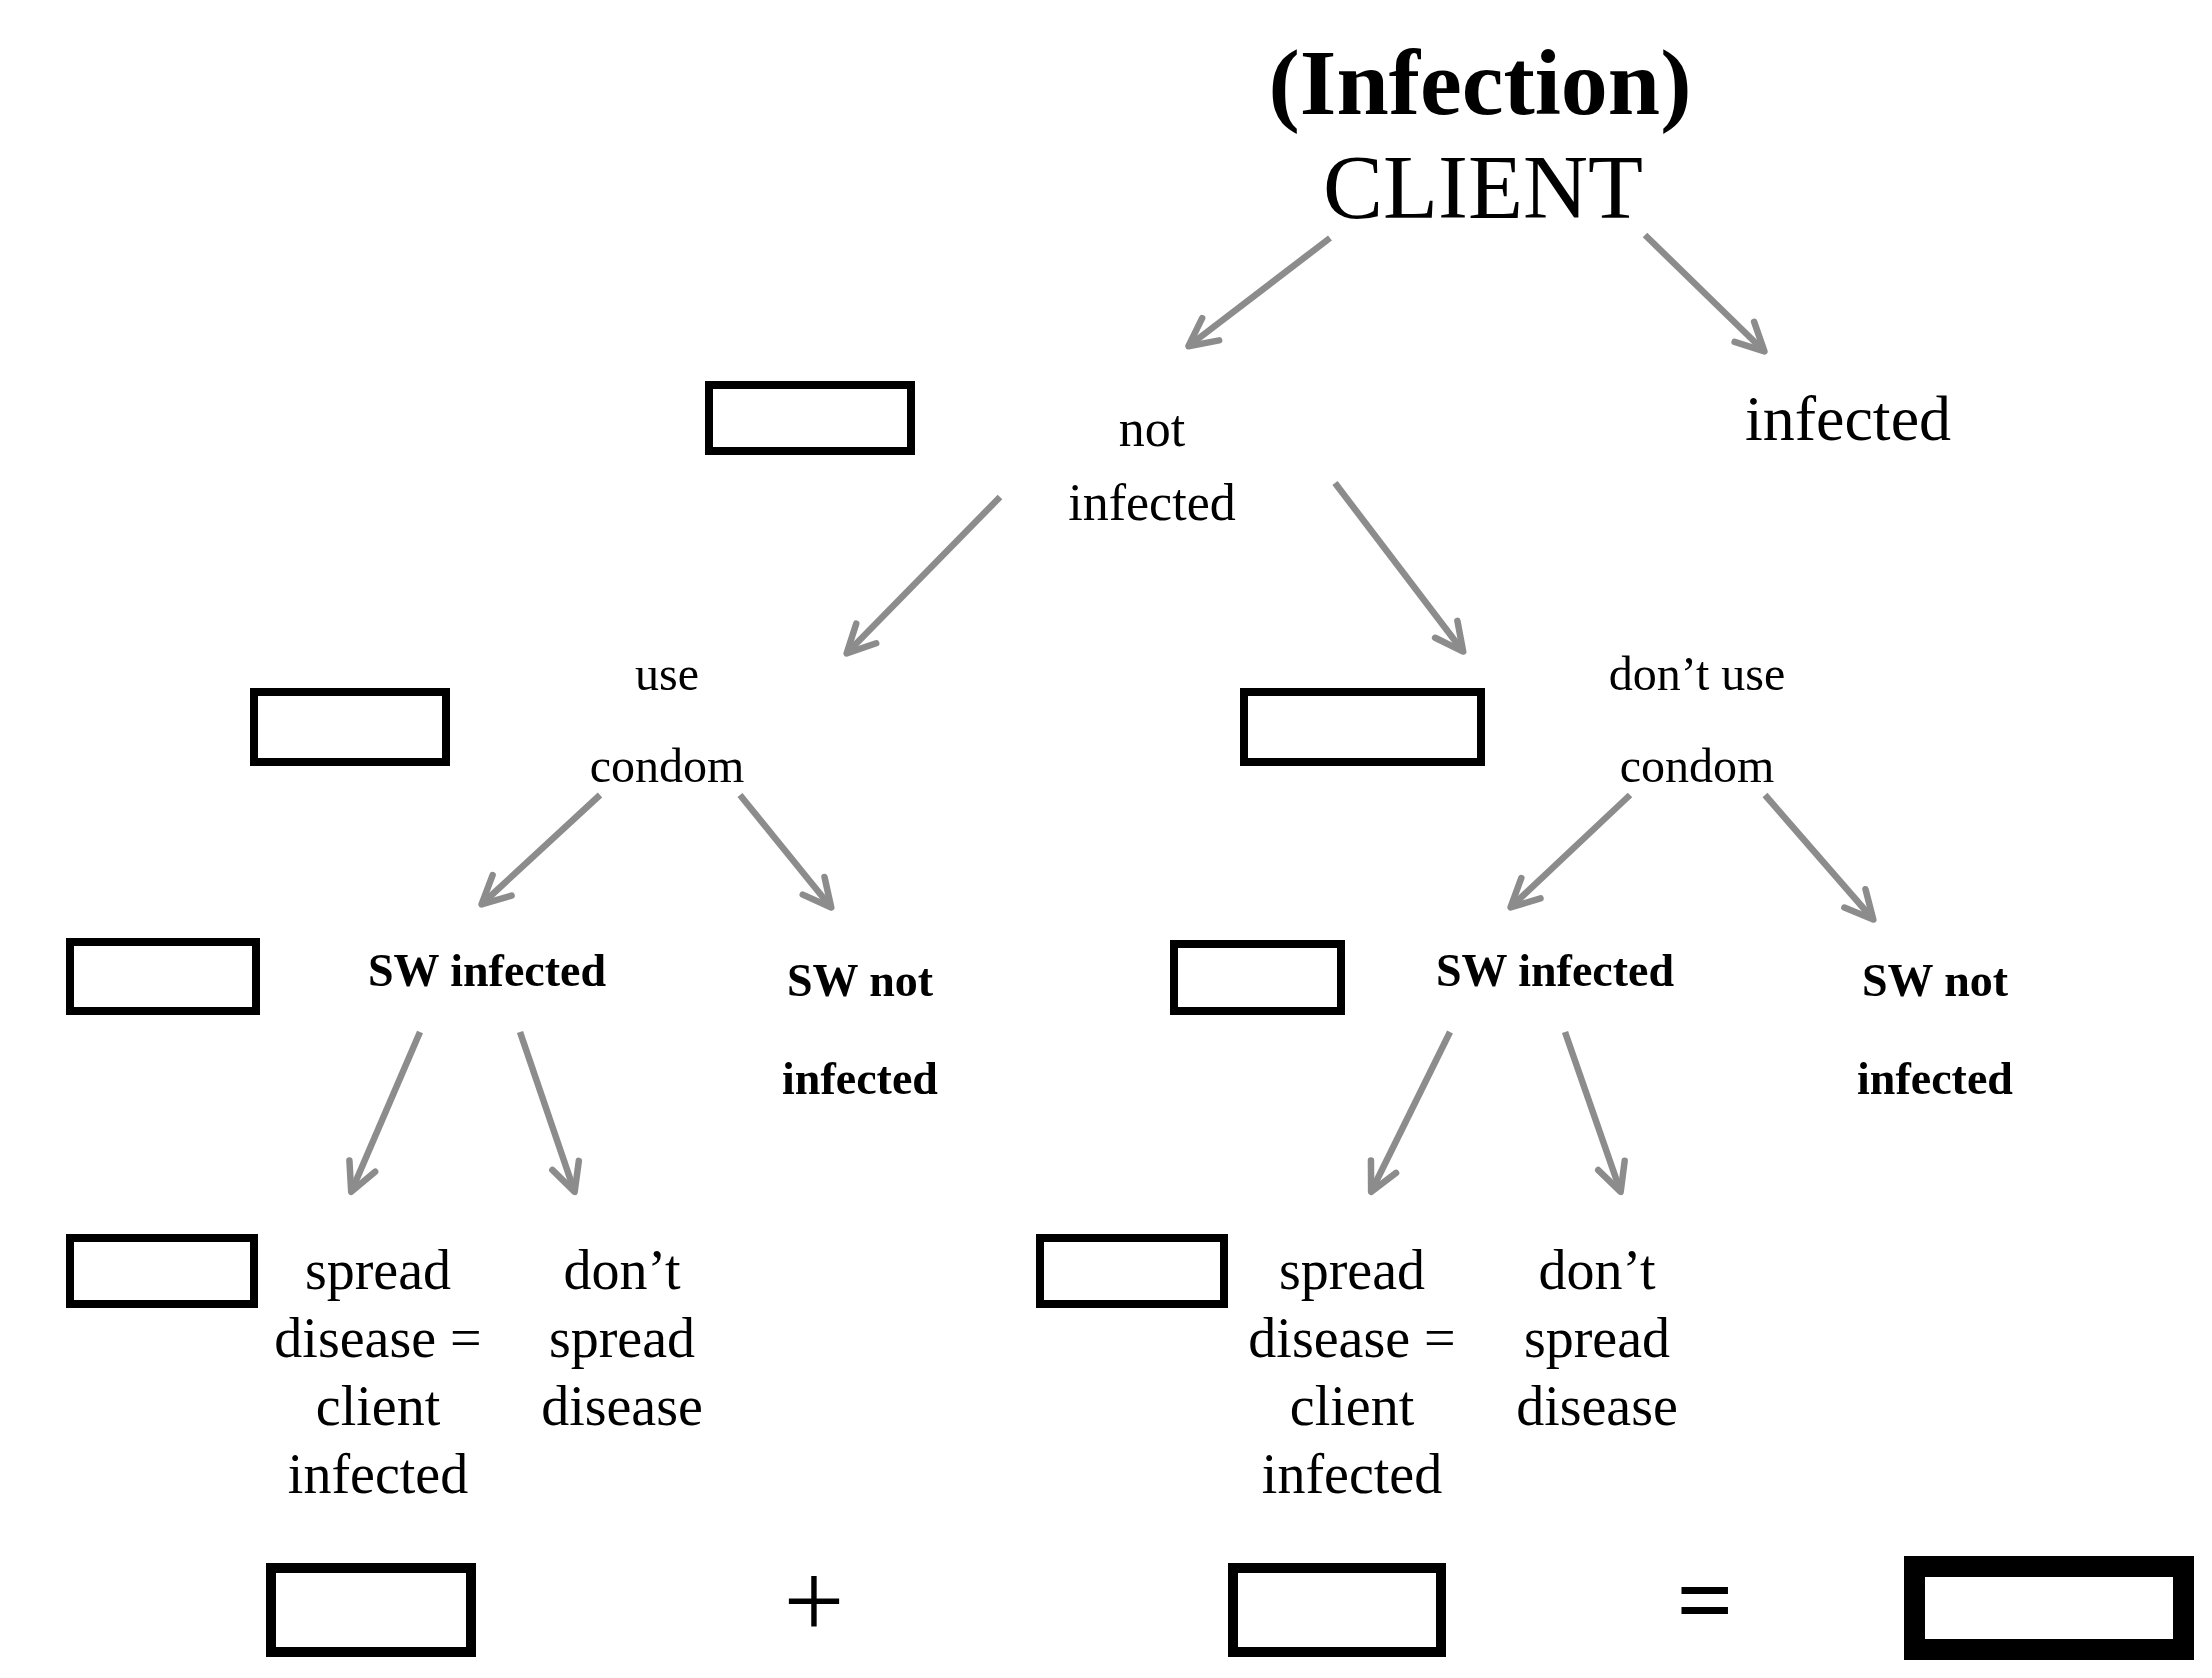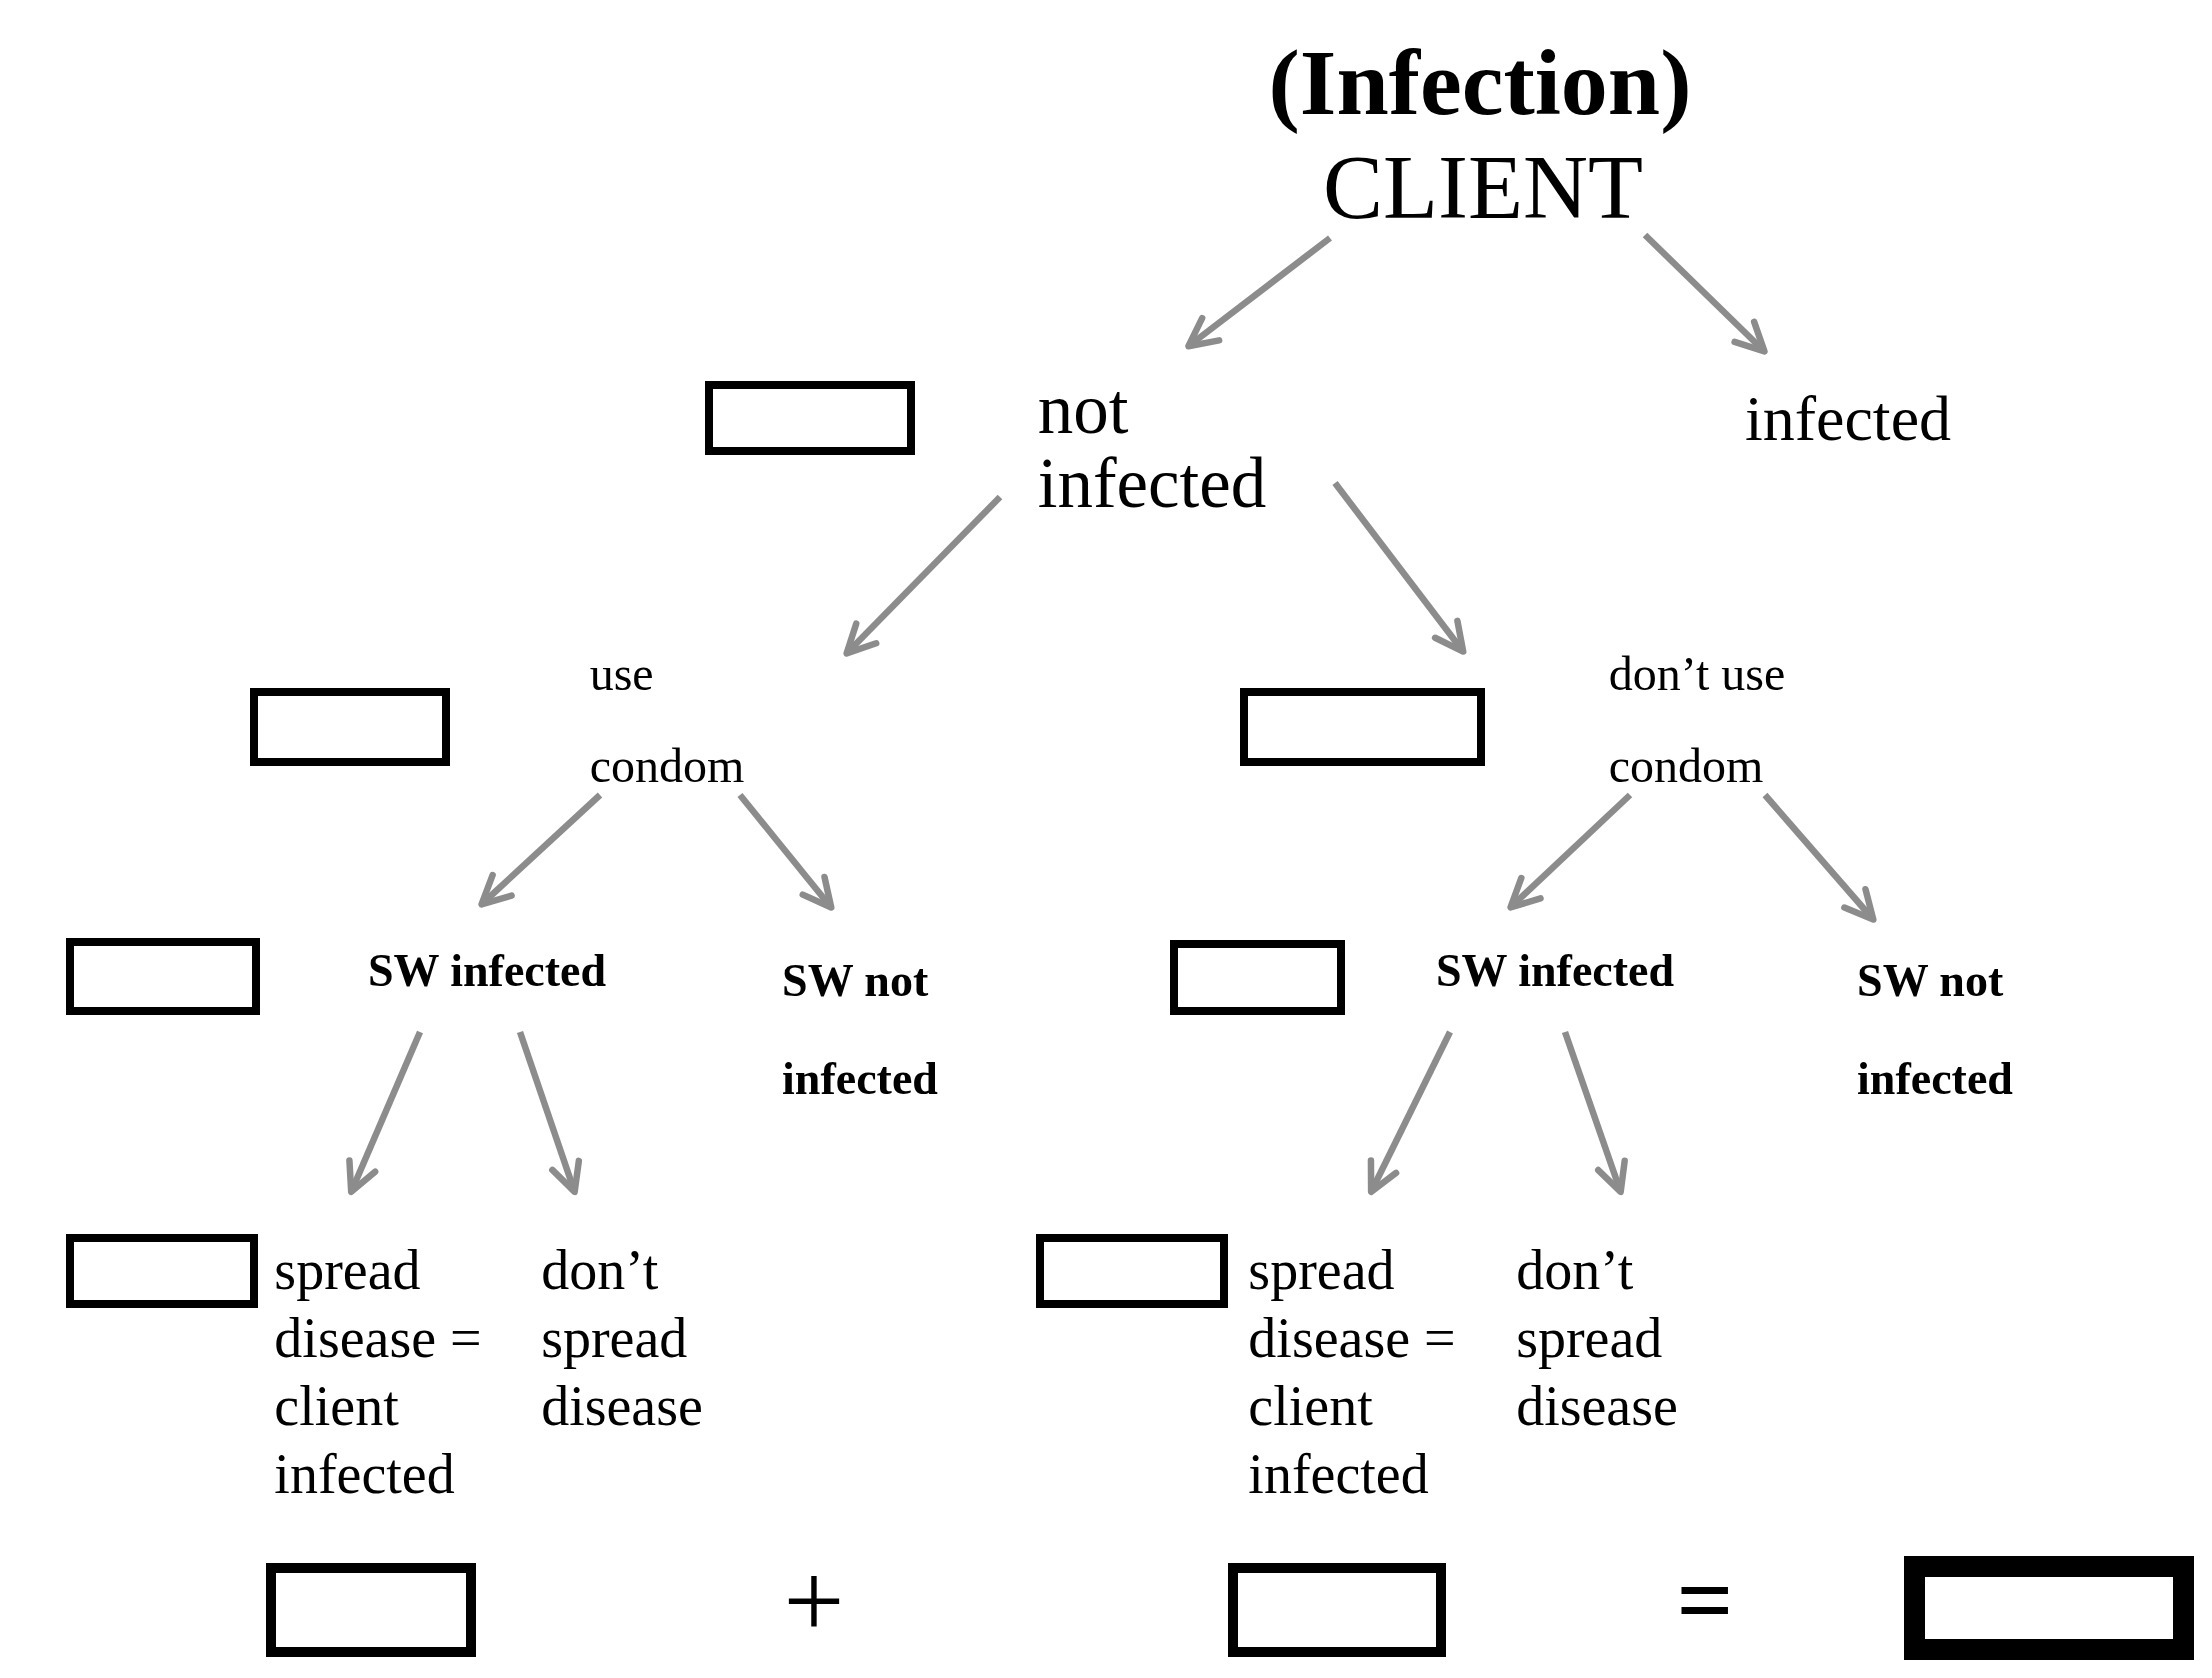--- a/index.html
+++ b/index.html
@@ -24,27 +24,27 @@
     border-style: solid;
     border-color: #000000;
     box-sizing: border-box;
   }
   .b7  { border-width: 8px; }
   .b9  { border-width: 10px; }
   .b20 { border-width: 21px; }
   .lbl {
     position: absolute;
     transform: translateX(-50%);
-    text-align: left;
+    text-align: center;
     white-space: nowrap;
   }
   .lbl div { white-space: nowrap; }
   .lbl-title  { font-size: 94px; font-weight: bold; line-height: 104px; }
   .lbl-client { font-size: 90px; line-height: 100px; }
-  .lbl-l1     { font-size: 71px; line-height: 74px; }
+  .lbl-l1     { font-size: 52px; line-height: 74px; margin-top: 20px; }
   .lbl-inf    { font-size: 64px; line-height: 74px; }
   .lbl-l2     { font-size: 48px; line-height: 92px; }
   .lbl-l3     { font-size: 46px; line-height: 98px; font-weight: bold; }
   .lbl-l4     { font-size: 56px; line-height: 68px; margin-top: 40px; }
   .op {
     position: absolute;
     transform: translate(-50%, -50%);
     font-size: 108px;
     line-height: 108px;
   }

